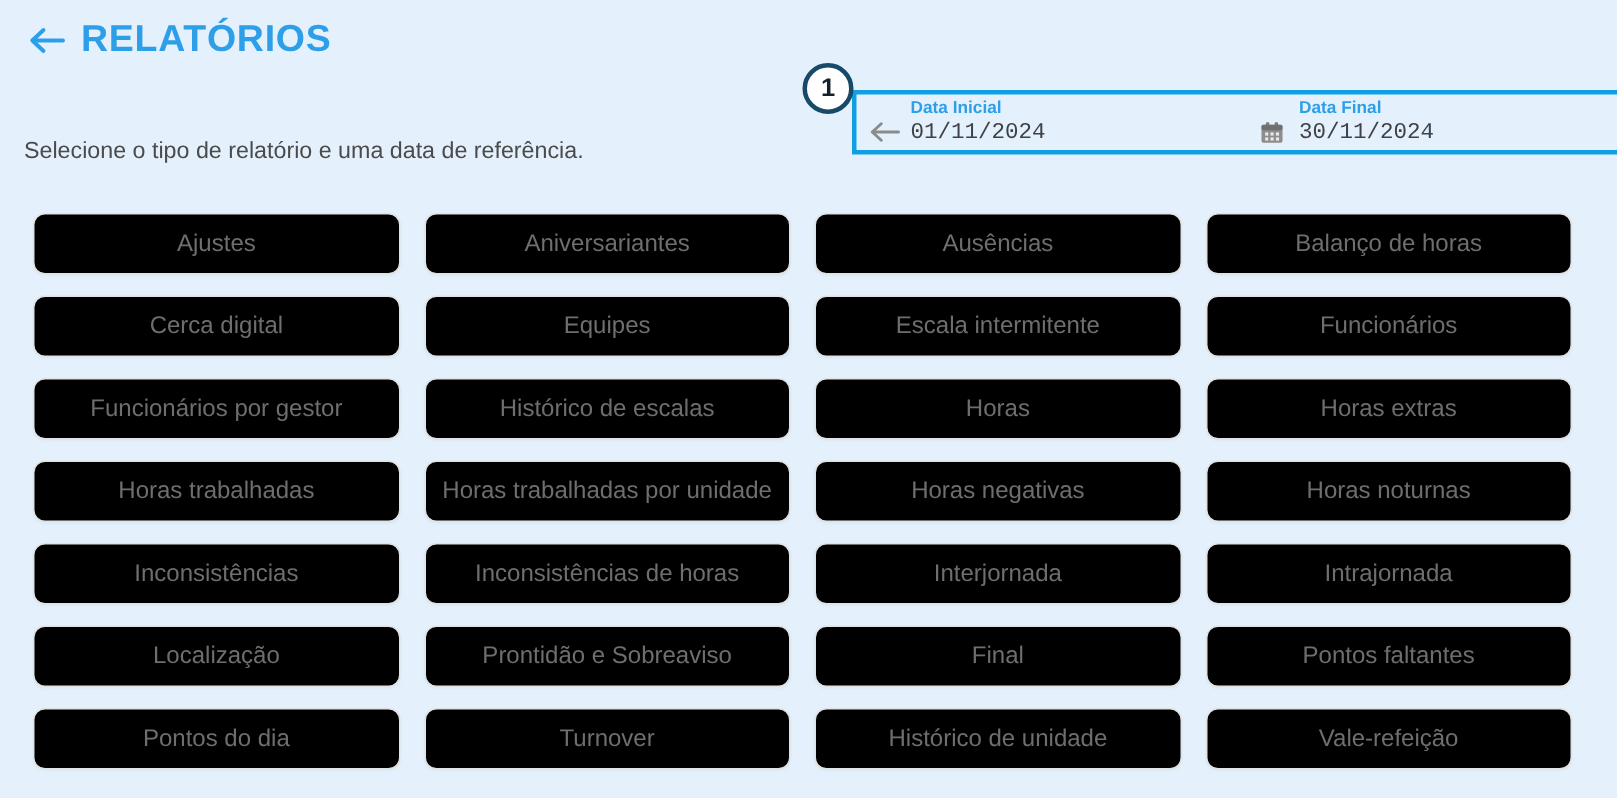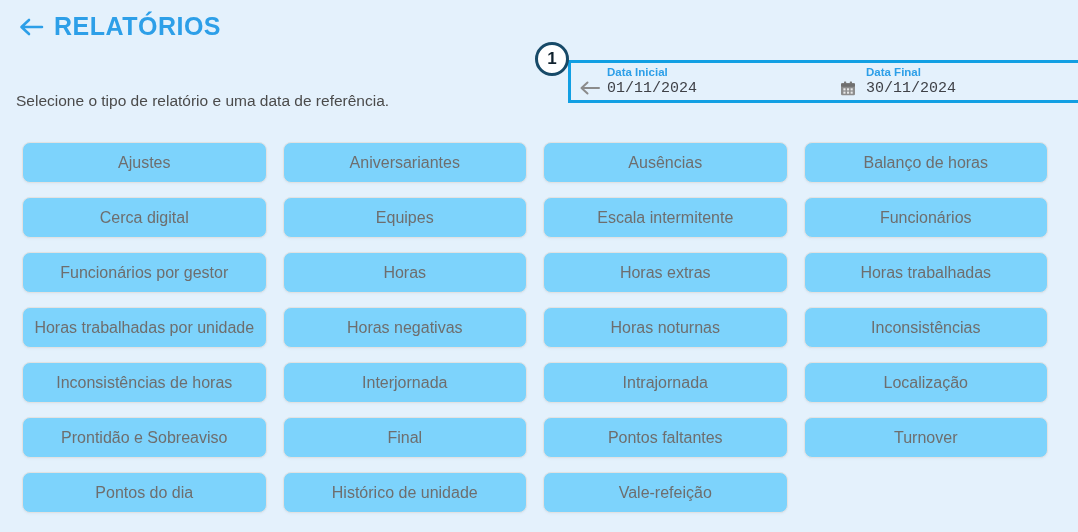--- a/index.html
+++ b/index.html
@@ -73,21 +73,21 @@
   .fvalue{font-size:15px;color:var(--date-text);line-height:18px;}
   .cal{display:flex;align-items:center;color:var(--icon-gray);cursor:pointer;}
 
   
   .grid{
     position:absolute;left:22px;right:30px;top:142px;
     display:grid;grid-template-columns:repeat(4,1fr);
     column-gap:16px;row-gap:14px;
   }
   .report-btn{
-    background:#7dd3fc;
+    background:#000000;
     border:1px solid var(--button-border);
     border-radius:8px;
     min-height:41px;box-sizing:border-box;
     display:flex;align-items:center;justify-content:center;
     font-family:"Liberation Sans", sans-serif;
     font-size:16px;color:var(--button-text);
     line-height:19px;padding:2px 10px;text-align:center;
     cursor:pointer;
     box-shadow:0 1px 2px rgba(120,150,180,0.08);
   }
@@ -171,33 +171,34 @@
   <div class="grid">
       <button type="button" class="report-btn">Ajustes</button>
       <button type="button" class="report-btn">Aniversariantes</button>
       <button type="button" class="report-btn">Ausências</button>
       <button type="button" class="report-btn">Balanço de horas</button>
       <button type="button" class="report-btn">Cerca digital</button>
       <button type="button" class="report-btn">Equipes</button>
       <button type="button" class="report-btn">Escala intermitente</button>
       <button type="button" class="report-btn">Funcionários</button>
       <button type="button" class="report-btn">Funcionários por gestor</button>
+      <button type="button" class="report-btn">Histórico de escalas</button>
       <button type="button" class="report-btn">Horas</button>
       <button type="button" class="report-btn">Horas extras</button>
       <button type="button" class="report-btn">Horas trabalhadas</button>
       <button type="button" class="report-btn">Horas trabalhadas por unidade</button>
       <button type="button" class="report-btn">Horas negativas</button>
       <button type="button" class="report-btn">Horas noturnas</button>
       <button type="button" class="report-btn">Inconsistências</button>
       <button type="button" class="report-btn">Inconsistências de horas</button>
       <button type="button" class="report-btn">Interjornada</button>
       <button type="button" class="report-btn">Intrajornada</button>
       <button type="button" class="report-btn">Localização</button>
       <button type="button" class="report-btn">Prontidão e Sobreaviso</button>
       <button type="button" class="report-btn">Final</button>
       <button type="button" class="report-btn">Pontos faltantes</button>
+      <button type="button" class="report-btn">Pontos do dia</button>
       <button type="button" class="report-btn">Turnover</button>
-      <button type="button" class="report-btn">Pontos do dia</button>
       <button type="button" class="report-btn">Histórico de unidade</button>
       <button type="button" class="report-btn">Vale-refeição</button>
     </div>
 
 </div>
 
 </body></html>

